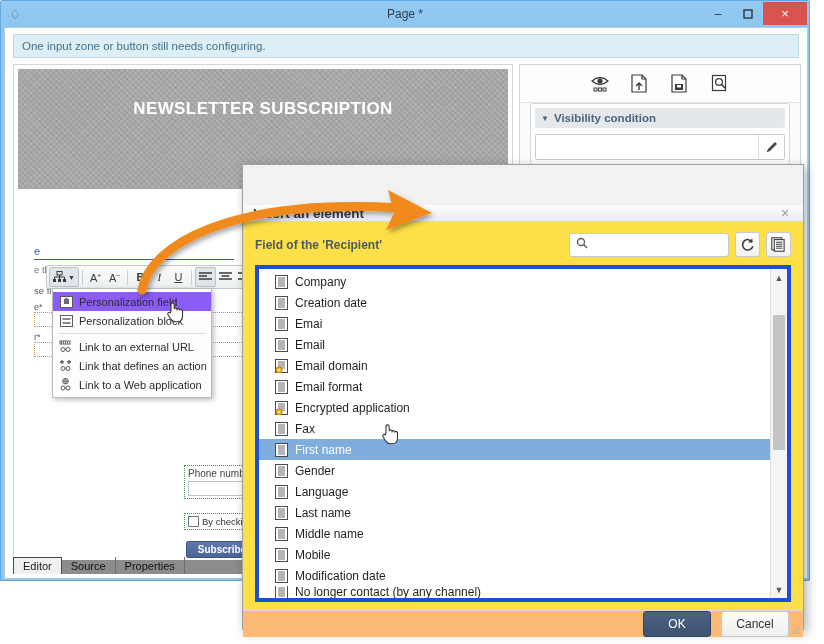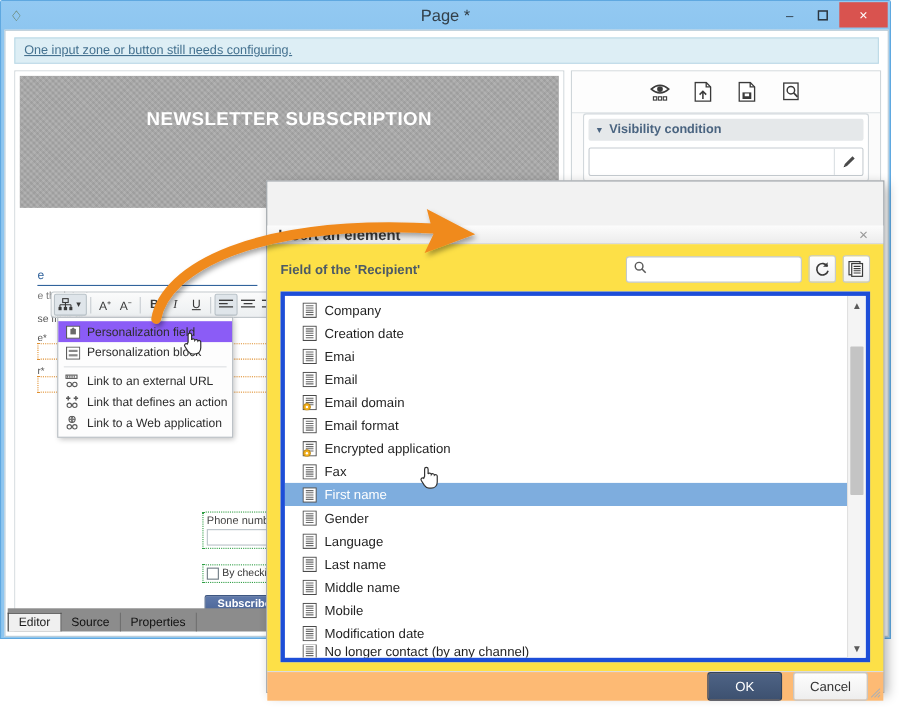--- a/index.html
+++ b/index.html
@@ -35,21 +35,21 @@
     width: 20px; height: 20px;
     margin-left: 4px;
     display: flex; align-items: center; justify-content: center;
     color: #5a6a3a;
     font-size: 13px;
   }
   #window-title {
     position: absolute;
     left: 0; right: 0;
     text-align: center;
-    font-size: 15px;
+    font-size: 12px;
     color: #33404a;
     pointer-events: none;
   }
   #win-controls {
     position: absolute;
     right: 2px; top: 1px;
     display: flex;
     align-items: center;
     height: 23px;
   }
@@ -80,21 +80,20 @@
     margin: 6px 8px 0 8px;
     height: 24px;
     background: #ddeef5;
     border: 1px solid #bcd9e6;
     border-radius: 0;
     display: flex;
     align-items: center;
     padding: 0 8px;
     color: #44718f;
     font-size: 11.5px;
-    text-decoration: underline;
   }
 
   
   #main-area {
     position: absolute;
     left: 8px; top: 36px;
     right: 6px; bottom: 4px;
     display: flex;
     gap: 6px;
   }
@@ -327,23 +326,23 @@
   #vis-cond-input { flex: 1; }
   #vis-cond-edit {
     width: 26px;
     border-left: 1px solid #dadfe3;
     display: flex; align-items: center; justify-content: center;
   }
 
   
   #bottom-tabs {
     position: absolute;
-    left: 2px; bottom: 4px;
+    left: 8px; bottom: 4px;
     width: 240px;
-    height: 21px;
+    height: 14px;
     background: #8c8c8c;
     display: flex;
     align-items: flex-end;
   }
   .btab {
     height: 17px;
     padding: 0 9px;
     display: flex; align-items: center;
     font-size: 11px;
     color: #1d1d1d;

